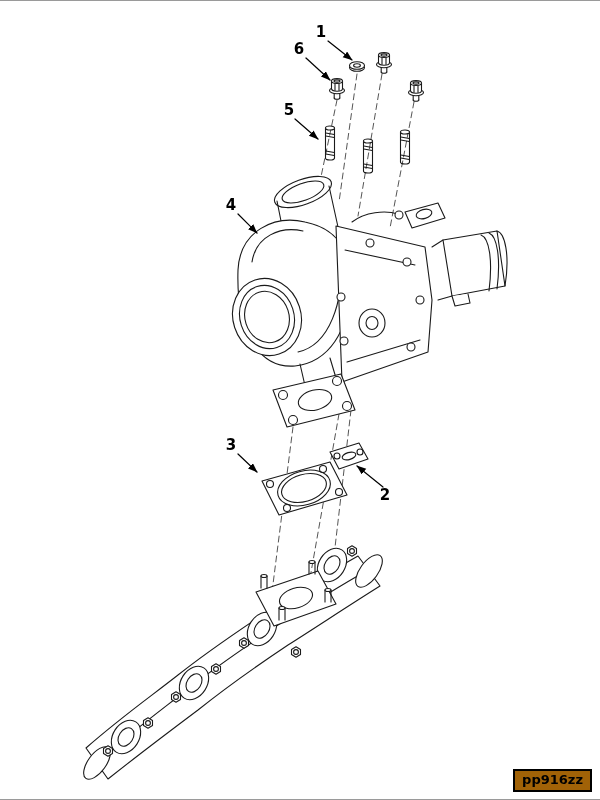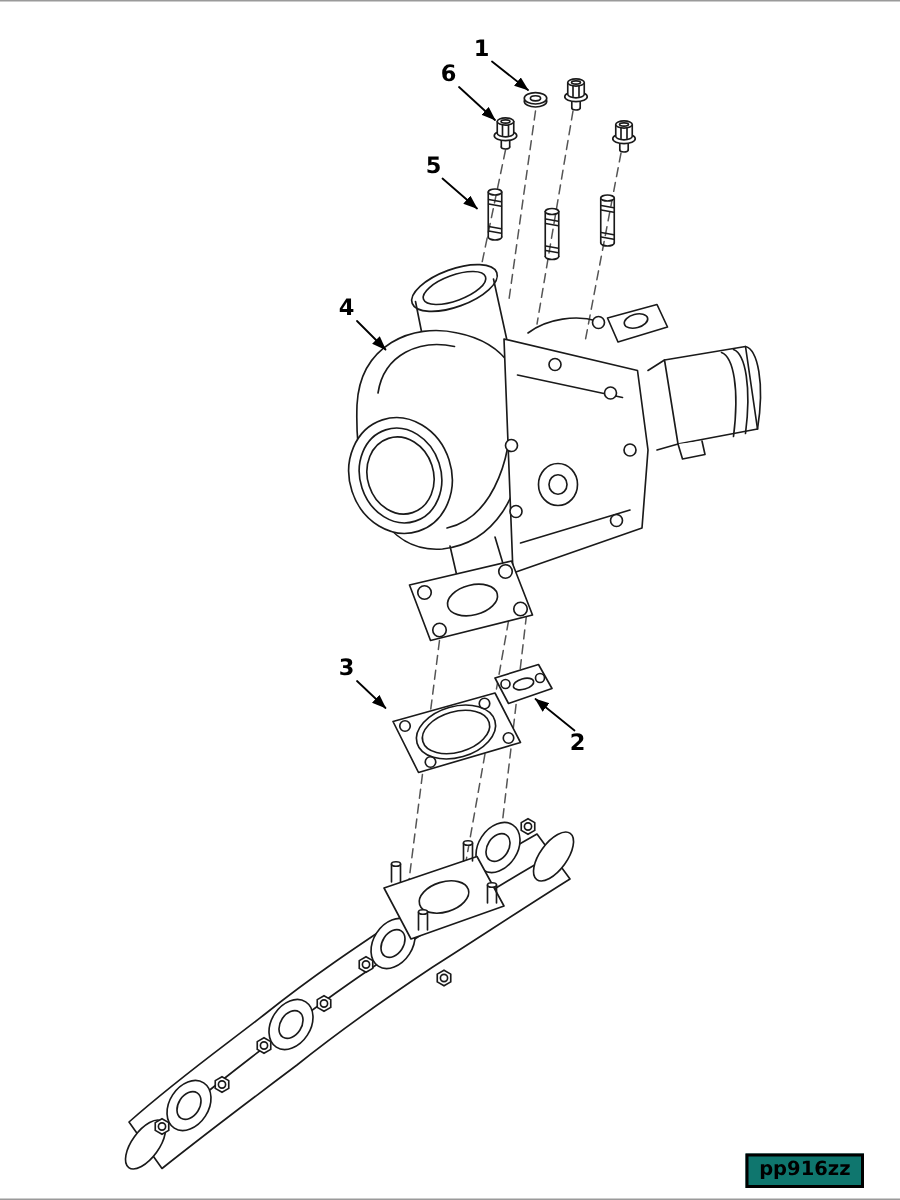--- a/index.html
+++ b/index.html
@@ -4,22 +4,22 @@
 <style>
   html,body{margin:0;padding:0;background:#fff;}
   body{
     width:600px;height:800px;position:relative;overflow:hidden;
     font-family:"DejaVu Sans","Liberation Sans",sans-serif;
   }
   .frame{position:absolute;left:0;right:0;height:0;border-top:1px solid #9a9a9a;}
   .frame.top{top:0;}
   .frame.bottom{bottom:0;}
   .code-box{
-    position:absolute;right:24px;bottom:8px;
-    border:2px solid #000;background:#0f766e;
+    position:absolute;right:8px;bottom:8px;
+    border:2px solid #000;background:#a16207;
     padding:2px 7px 3px 7px;
     font-size:13px;font-weight:bold;color:#000;line-height:1.1;
   }
   svg{display:block;}
   svg text.callout{
     font-family:"DejaVu Sans","Liberation Sans",sans-serif;
     font-size:15px;font-weight:bold;fill:#000;stroke:none;
   }
 </style>
 </head>

